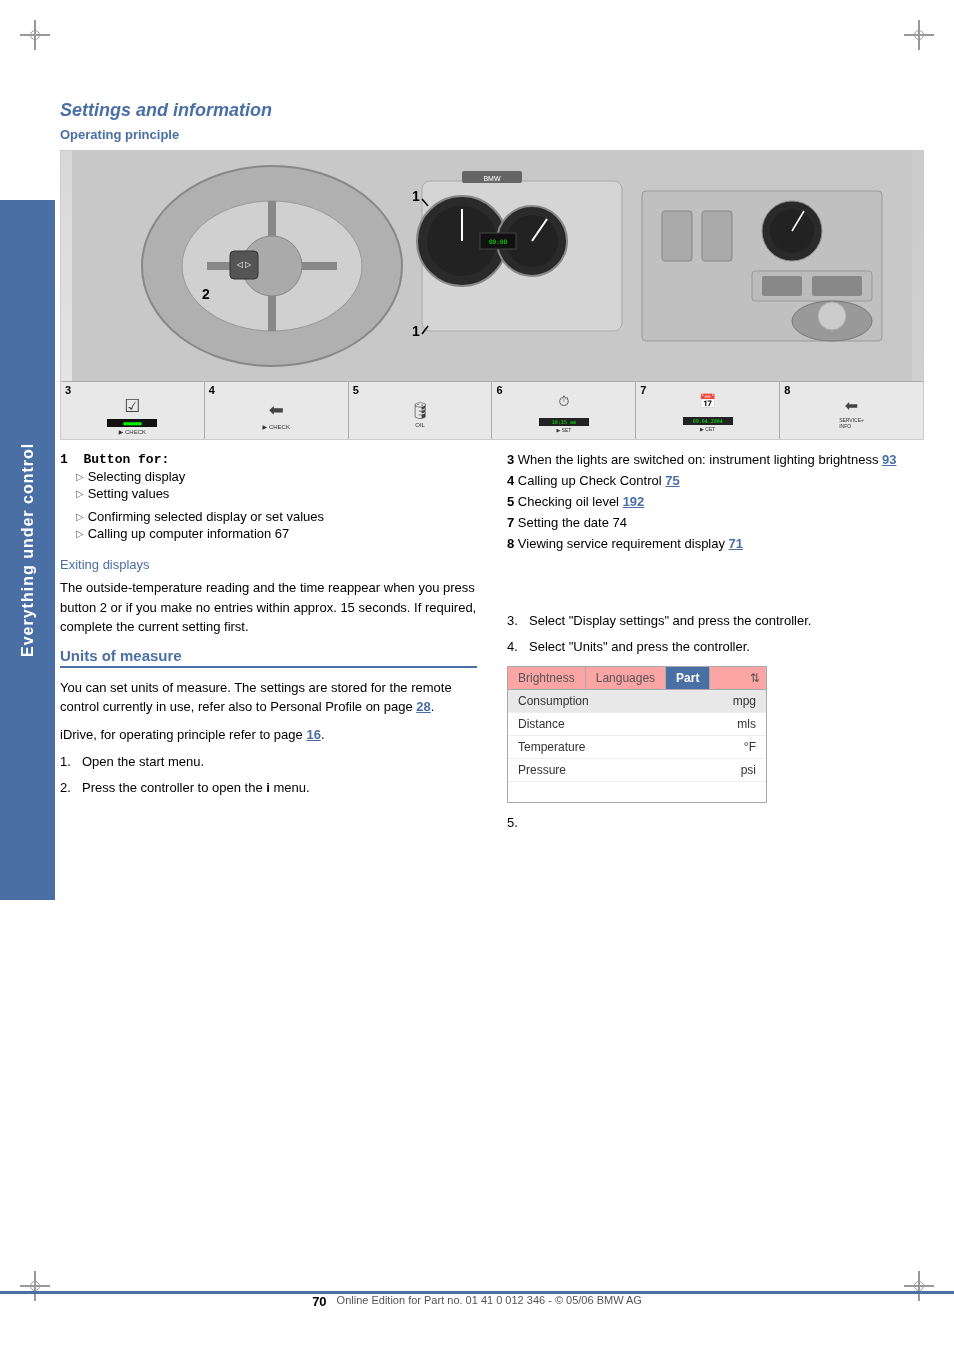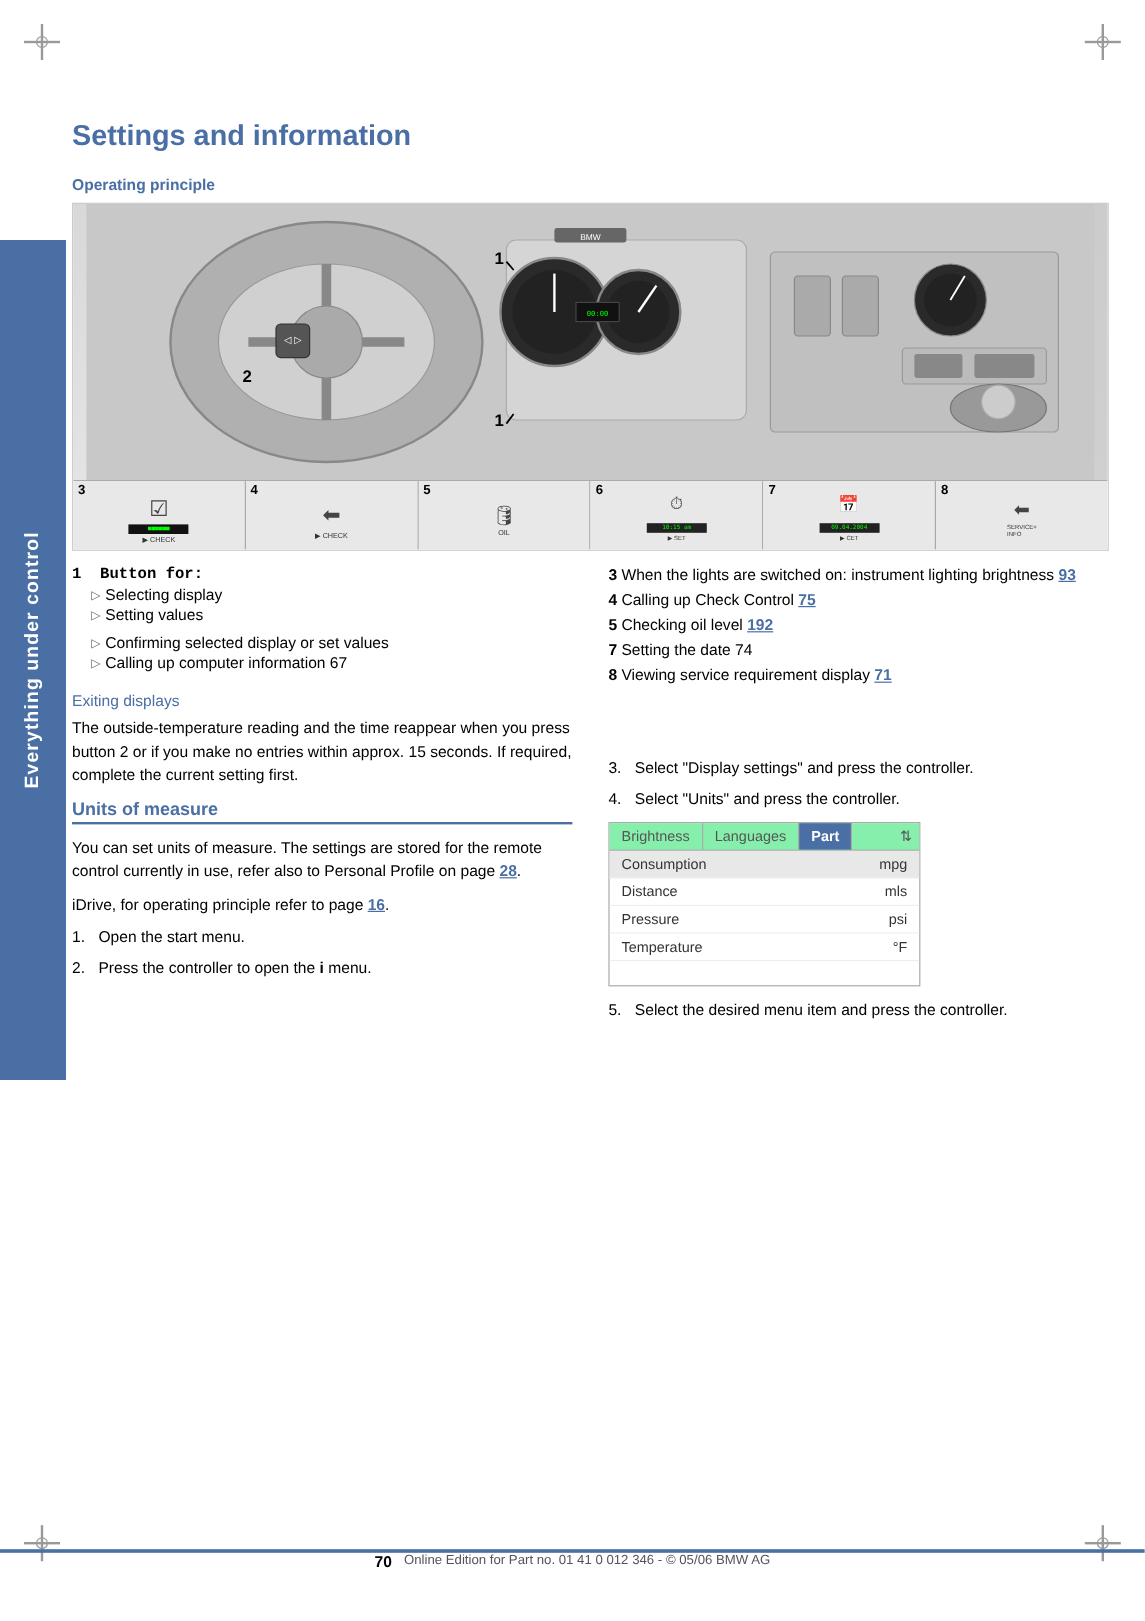--- a/index.html
+++ b/index.html
@@ -61,24 +61,25 @@
     
     .main-content {
       margin-left: 60px;
       margin-right: 30px;
       padding-top: 100px;
       padding-bottom: 80px;
     }
 
     
     .page-title {
-      font-size: 24px;
+      font-size: 18px;
       font-weight: bold;
       color: #4a6fa5;
-      margin-bottom: 18px;
+      margin-bottom: 6px;
+      font-style: italic;
     }
 
     .section-subtitle {
       font-size: 13px;
       font-weight: bold;
       color: #4a6fa5;
       margin-bottom: 8px;
     }
 
     
@@ -209,21 +210,21 @@
 
     
     .units-menu {
       border: 1px solid #aaa;
       margin-top: 10px;
       width: 260px;
       font-size: 12px;
     }
     .units-menu-header {
       display: flex;
-      background: #86efac;
+      background: #fca5a5;
       border-bottom: 1px solid #aaa;
     }
     .units-tab {
       padding: 4px 10px;
       font-size: 12px;
       color: #555;
       border-right: 1px solid #aaa;
     }
     .units-tab.active {
       background: #4a6fa5;
@@ -518,33 +519,32 @@
         </div>
         <div class="units-row highlighted">
           <span class="units-label">Consumption</span>
           <span class="units-value">mpg</span>
         </div>
         <div class="units-row">
           <span class="units-label">Distance</span>
           <span class="units-value">mls</span>
         </div>
         <div class="units-row">
+          <span class="units-label">Temperature</span>
+          <span class="units-value">°F</span>
+        </div>
+        <div class="units-row">
           <span class="units-label">Pressure</span>
           <span class="units-value">psi</span>
         </div>
-        <div class="units-row">
-          <span class="units-label">Temperature</span>
-          <span class="units-value">°F</span>
-        </div>
         <div style="height:20px;"></div>
       </div>
 
       <div class="step" style="margin-top:10px;">
         <span class="step-num">5.</span>
-        <span>Select the desired menu item and press the controller.</span>
       </div>
     </div>
   </div>
 
 </div>
 
 <div class="footer">
   <span class="page-num">70</span>
   <span>Online Edition for Part no. 01 41 0 012 346 - © 05/06 BMW AG</span>
 </div>

